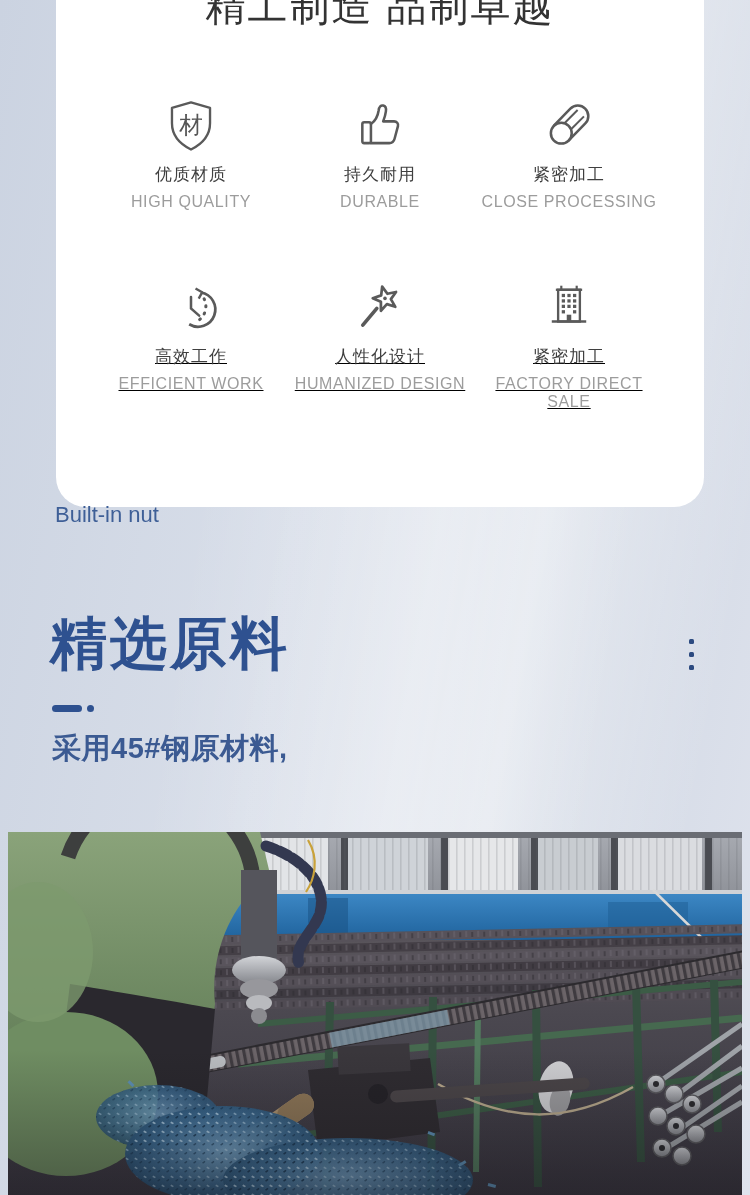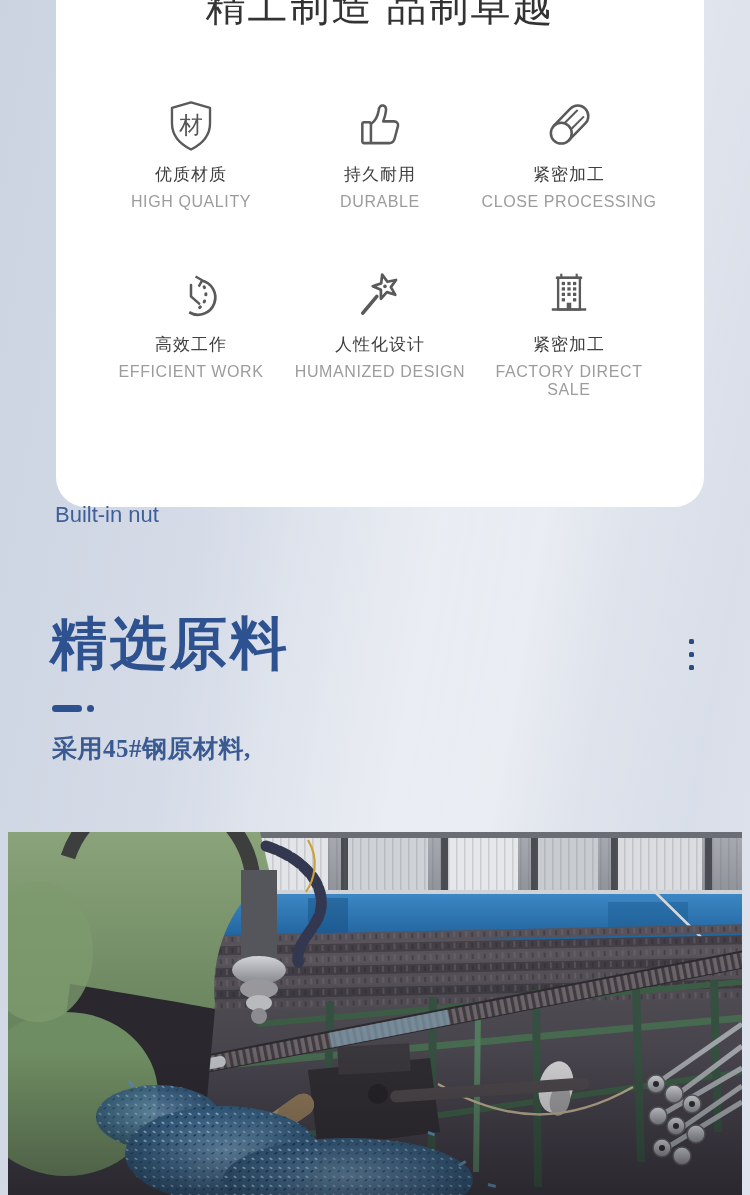--- a/index.html
+++ b/index.html
@@ -27,42 +27,42 @@
   }
   .card-title{
     position:absolute; top:28px; left:0; right:0; text-align:center;
     font-size:40px; line-height:44px; font-weight:500; color:#333333; letter-spacing:2px;
   }
   .features-row{
     position:absolute; left:50%; transform:translateX(-50%);
     display:flex; width:560px; justify-content:space-between;
   }
   .row1{ top:138px; }
-  .row2{ top:308px; }
+  .row2{ top:320px;text-decoration:underline; }
   .feature{ width:182px; text-align:center; }
   .feature-icon{ height:62px; display:flex; align-items:center; justify-content:center; }
   .feature-label{ margin-top:7px; font-size:17px; color:#3f3f3f; letter-spacing:1px; font-weight:400; }
   .feature-sublabel{ margin-top:7px; font-size:16px; color:#9c9c9c; letter-spacing:.6px; font-weight:500; }
 
   
   .builtin{ position:absolute; left:55px; top:502px; font-size:22px; color:#3e5f97; z-index:2; }
   .steel-tag{ position:absolute; right:55px; top:518px; text-align:right; z-index:2;
     font-size:15px; line-height:20px; font-weight:600; color:#4e628f; letter-spacing:.3px; }
 
   
   .section-title{ position:absolute; left:50px; top:606px; font-size:57px; font-weight:700;
     color:#2e5190; letter-spacing:3px; z-index:2; }
   .dash-dot{ position:absolute; left:52px; top:699px; height:8px; z-index:2; }
   .dash-dot .dash{ display:inline-block; width:30px; height:7px; border-radius:3.5px; background:#2e5190; vertical-align:middle; }
   .dash-dot .dot{ display:inline-block; width:7px; height:7px; border-radius:50%; background:#2e5190; vertical-align:middle; margin-left:5px; }
   .v-ellipsis{ position:absolute; left:689px; top:639px; z-index:2; }
   .v-ellipsis span{ display:block; width:5px; height:5px; border-radius:1.5px; background:#2c4a80; margin-bottom:8px; }
 
-  .section-body{ position:absolute; left:52px; top:727px; font-size:25px; line-height:43px;
-    font-weight:600; color:#3b5a92; letter-spacing:.5px; z-index:2;font-family:Liberation Serif, serif; }
+  .section-body{ position:absolute; left:52px; top:727px; font-size:29px; line-height:43px;
+    font-weight:600; color:#3b5a92; letter-spacing:.5px; z-index:2; }
 
   
   .photo{ position:absolute; left:8px; top:832px; width:734px; height:363px; overflow:hidden; z-index:2; }
   .photo svg{ display:block; }
 </style>
 </head>
 <body>
 
 <div class="page">
 

